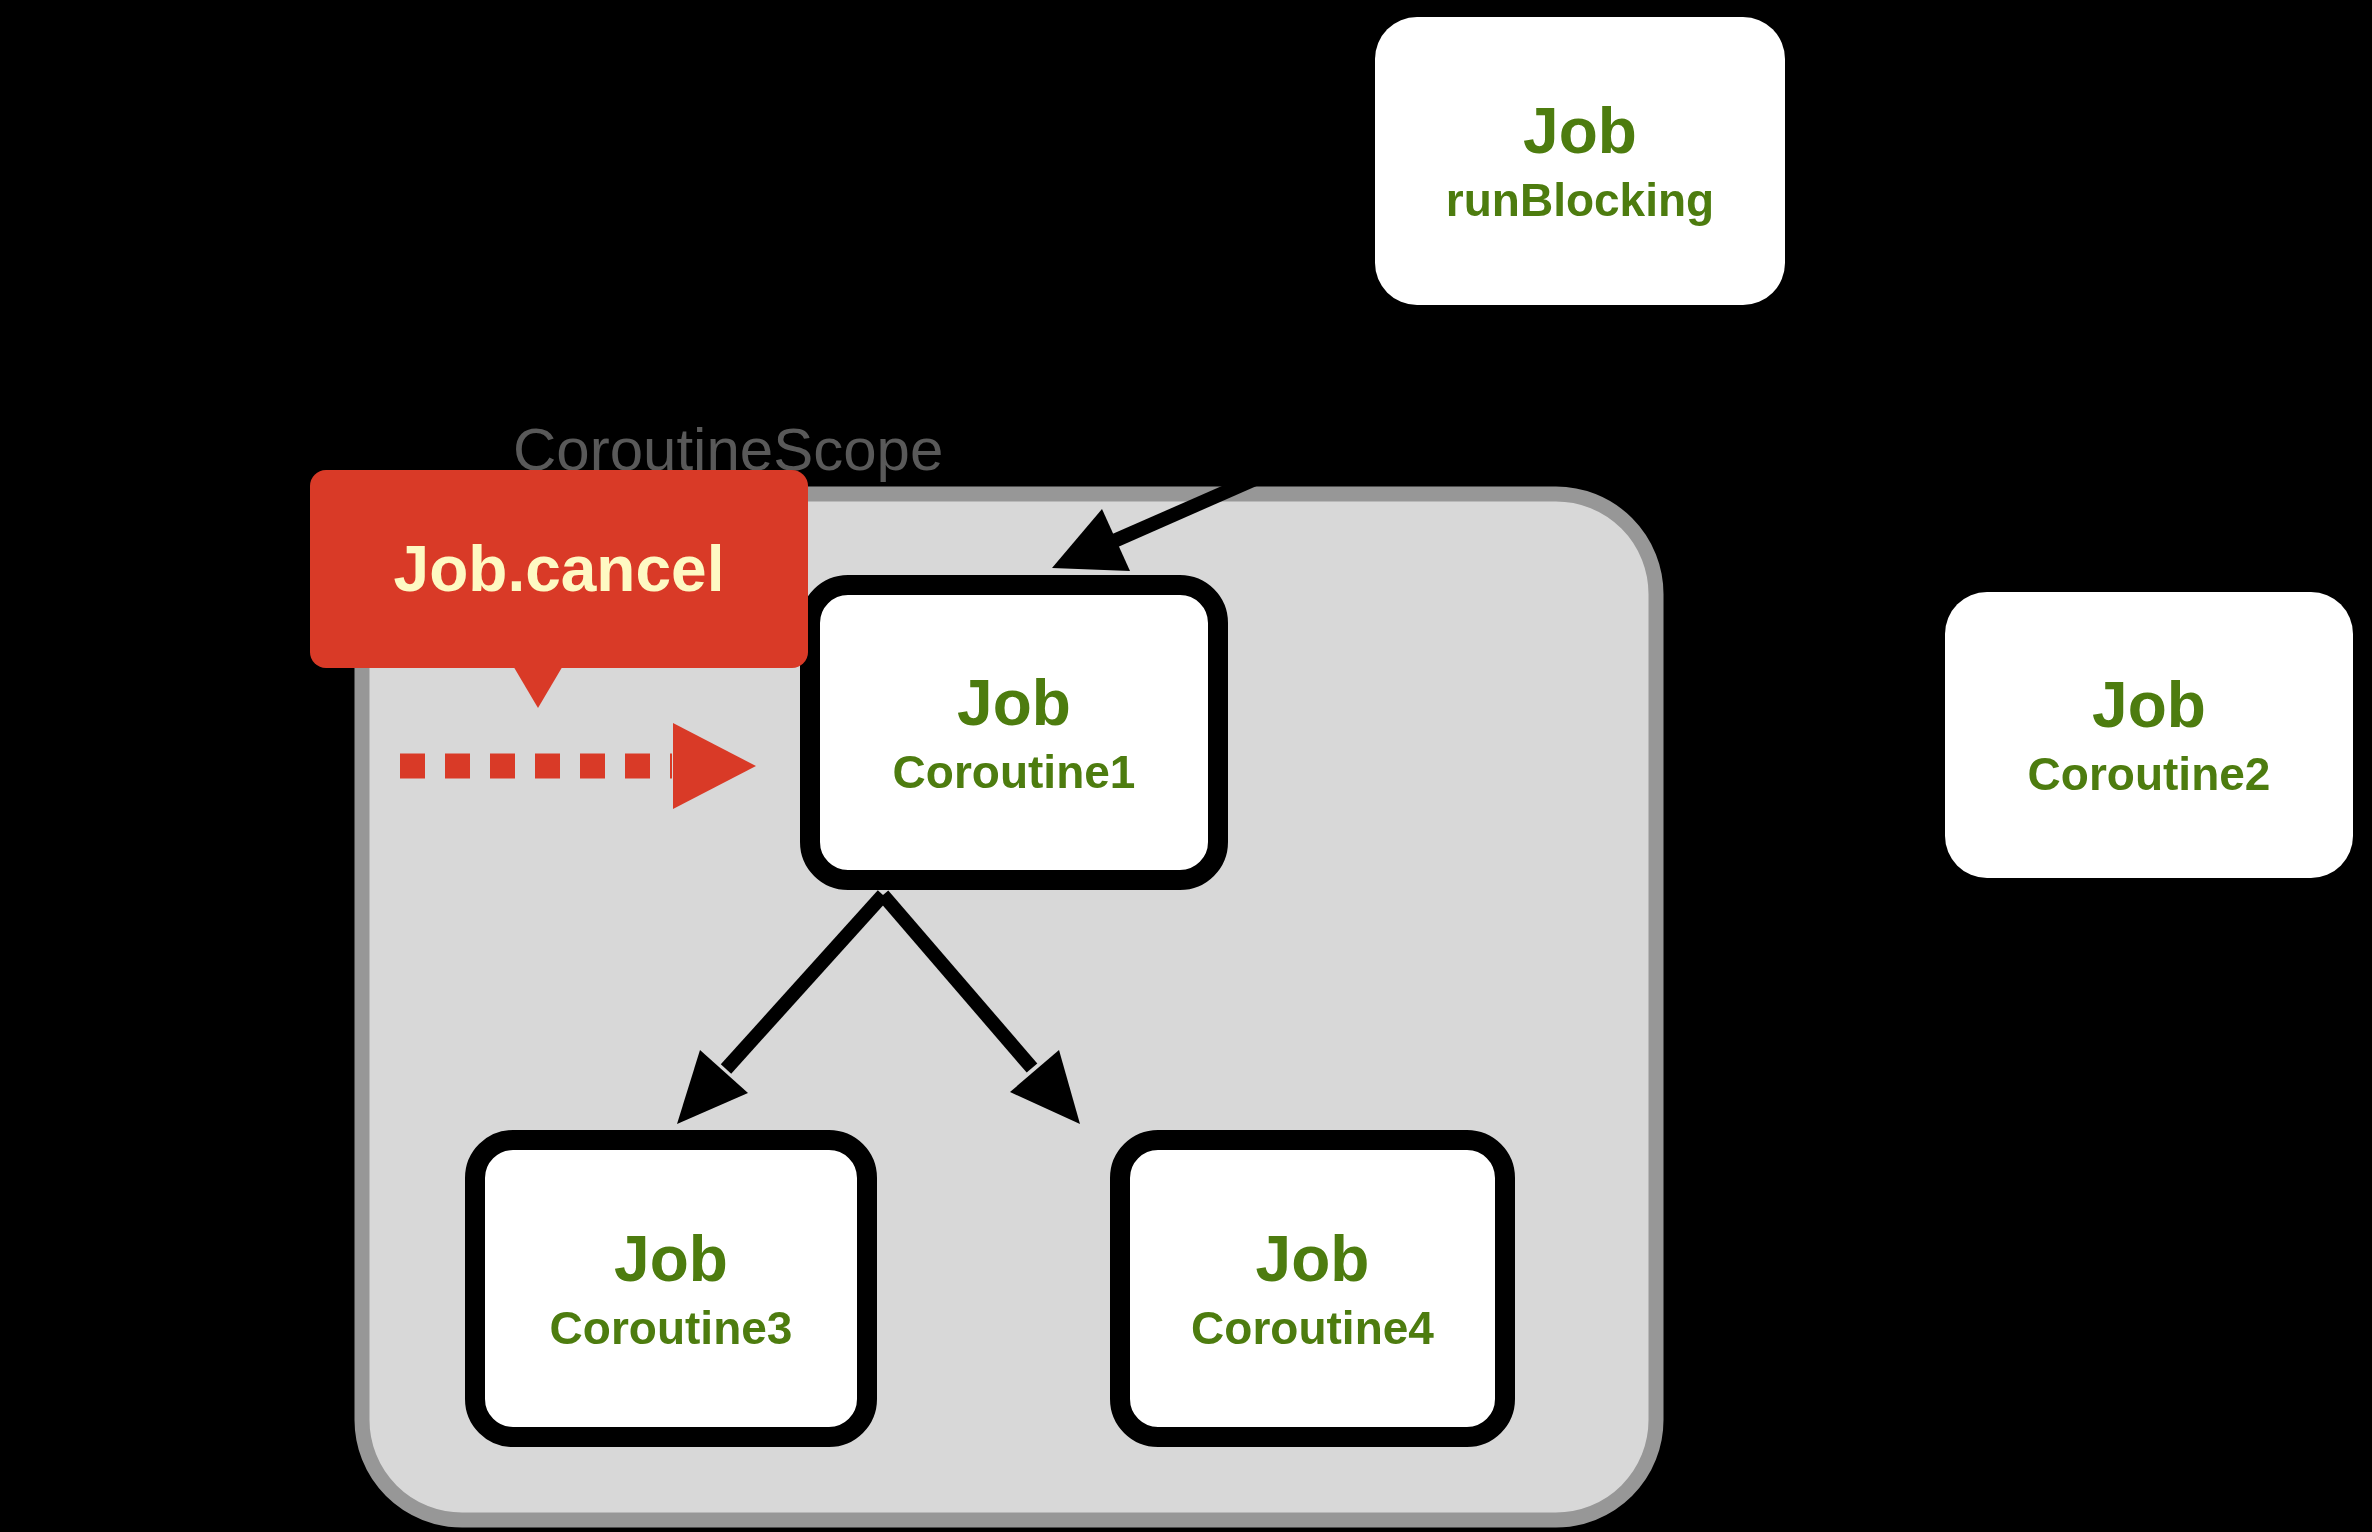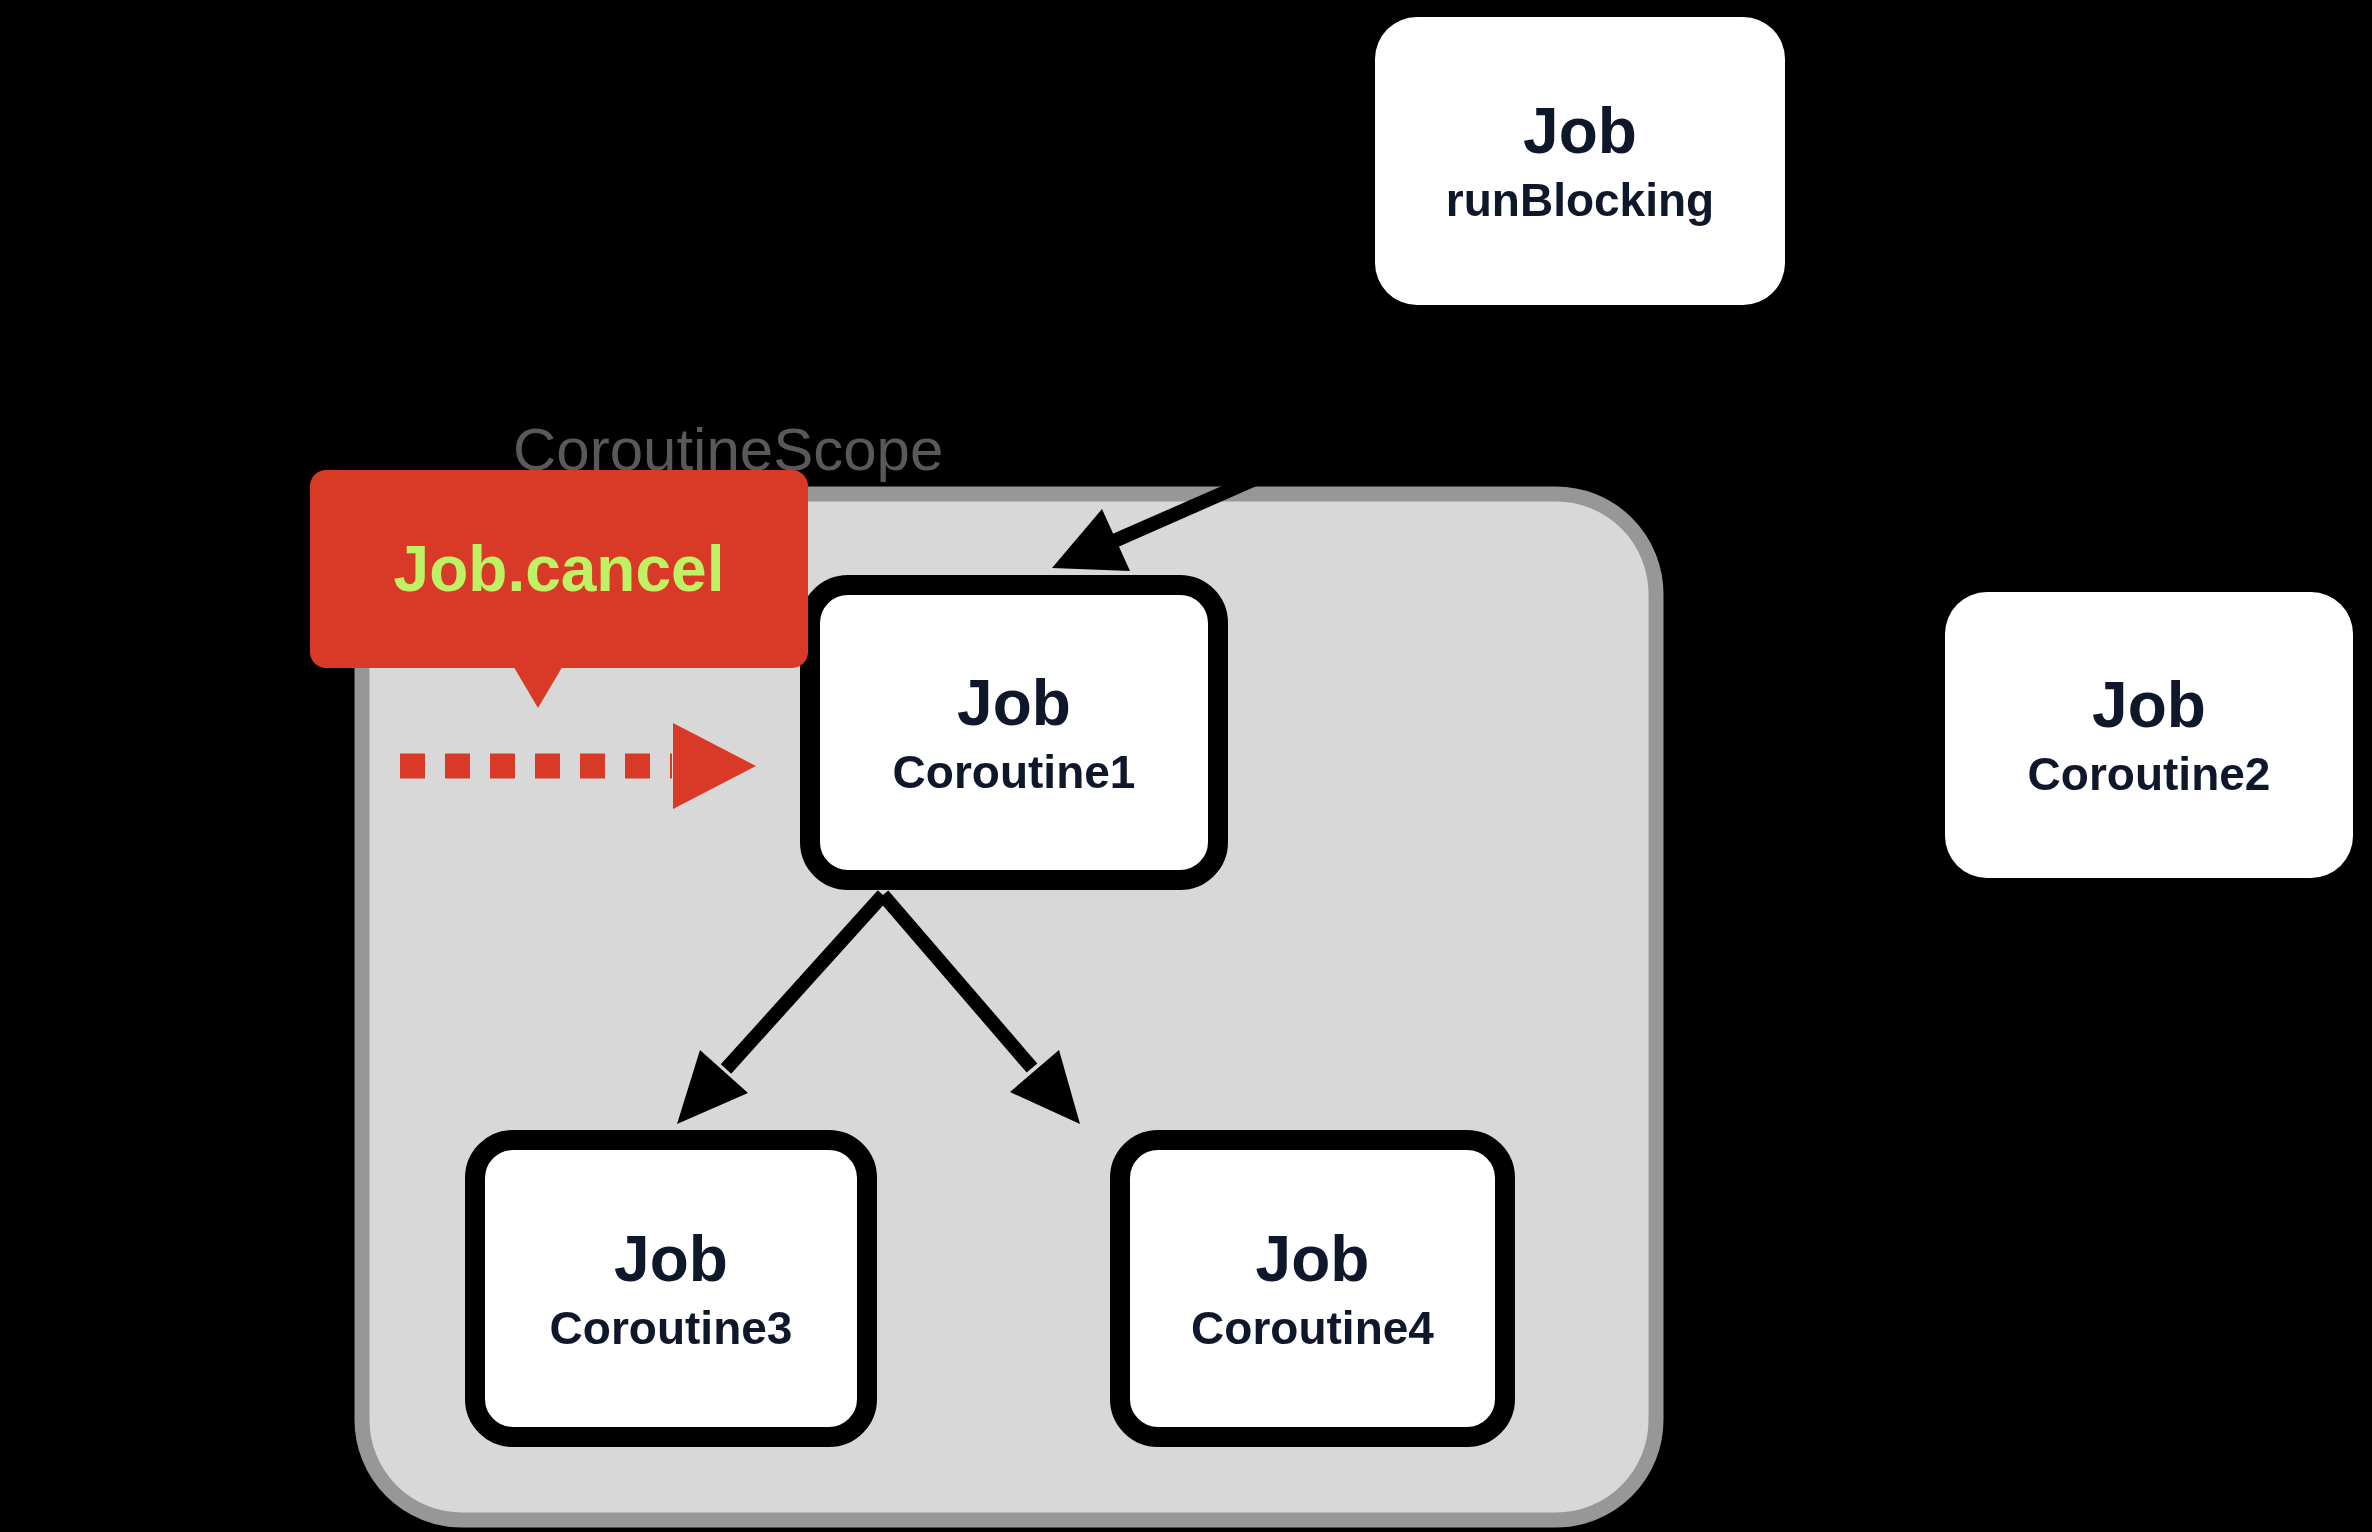--- a/index.html
+++ b/index.html
@@ -26,21 +26,21 @@
     position: absolute;
     background: #ffffff;
     display: flex;
     flex-direction: column;
     align-items: center;
     justify-content: center;
     gap: 14px;
     z-index: 2;
     box-sizing: border-box;
     text-align: center;
-    color: #0f172a;
+    color: #4d7c0f;
   }
   .node.plain { border-radius: 42px; }
   .node.bordered { border: 20px solid #000000; border-radius: 48px; }
   .node .title {
     font-size: 64px;
     font-weight: 700;
     line-height: 1;
     letter-spacing: 0px;
   }
   .node .subtitle {
@@ -71,21 +71,21 @@
     left: 310px; top: 470px;
     width: 498px; height: 198px;
     background: #d93a27;
     border-radius: 16px;
     display: flex;
     align-items: center;
     justify-content: center;
     z-index: 3;
   }
   #callout .callout-text {
-    color: #bef264;
+    color: #fef9c3;
     font-size: 64px;
     font-weight: 700;
     line-height: 1;
     white-space: nowrap;
   }
 </style>
 </head>
 <body>
 
 <div id="stage">

